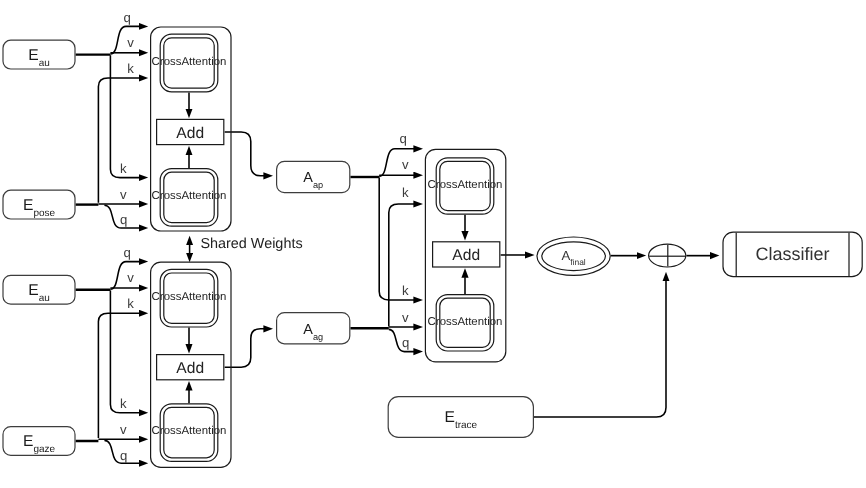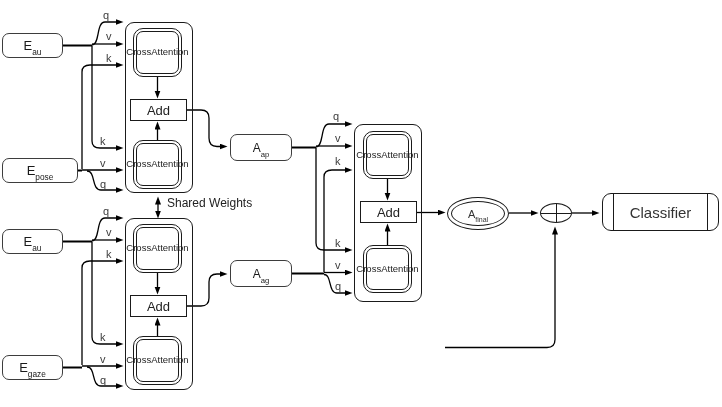--- a/index.html
+++ b/index.html
@@ -91,21 +91,21 @@
       <path class="thin" d="M572,213 H592" marker-end="url(#arr)"></path>
       <path class="thin" d="M445,347.5 H547 Q555,347.5 555,339.5 V234" marker-end="url(#arr)"></path>
     </g>
 
     <path class="thin" d="M158,204 V211" marker-start="url(#arr)" marker-end="url(#arr)"></path>
   </svg>
 
   <div class="node ebox" style="left:2px;top:33px;width:61px;height:25px;">
     <span><span>E</span><sub>au</sub></span>
   </div>
-  <div class="node ebox" style="left:2px;top:158px;width:76px;height:25px;">
+  <div class="node ebox" style="left:2px;top:158px;width:61px;height:25px;">
     <span><span>E</span><sub>pose</sub></span>
   </div>
   <div class="node ebox" style="left:2px;top:229px;width:61px;height:25px;">
     <span><span>E</span><sub>au</sub></span>
   </div>
   <div class="node ebox" style="left:2px;top:355px;width:61px;height:25px;">
     <span><span>E</span><sub>gaze</sub></span>
   </div>
 
   <div class="node group" style="left:125px;top:22px;width:68px;height:171px;background:transparent;"></div>
@@ -176,20 +176,23 @@
     <div class="vline" style="left:50%;width:1px;"></div>
     <div class="hline" style="top:50%;height:1px;"></div>
   </div>
 
   <div class="node classifier" style="left:602px;top:193px;width:117px;height:38px;">
     <div class="vline" style="left:10px;width:1px;"></div>
     <div class="vline" style="right:10px;width:1px;"></div>
     <span>Classifier</span>
   </div>
 
+  <div class="node ebox" style="left:323px;top:330px;width:122px;height:35px;border-radius:9px;">
+    <span><span>E</span><sub>trace</sub></span>
+  </div>
 
   <span class="caption" style="left:167px;top:197px;">Shared Weights</span>
 
   <span class="port" style="left:103px;top:10px;">q</span>
   <span class="port" style="left:106px;top:31px;">v</span>
   <span class="port" style="left:106px;top:53px;">k</span>
   <span class="port" style="left:100px;top:136px;">k</span>
   <span class="port" style="left:100px;top:158px;">v</span>
   <span class="port" style="left:100px;top:179px;">q</span>
 

